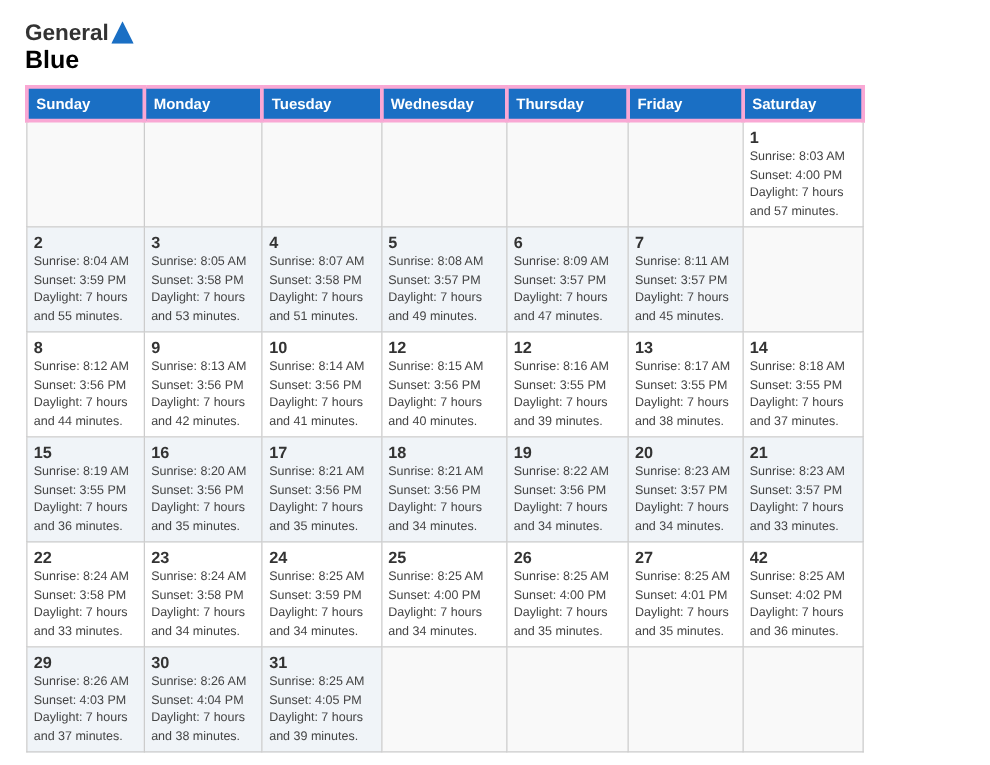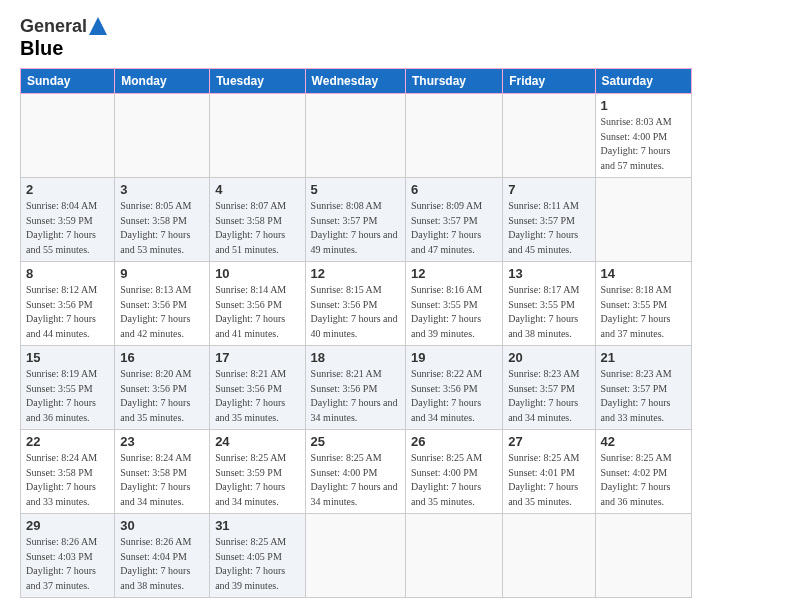--- a/index.html
+++ b/index.html
@@ -59,21 +59,21 @@
       margin-top: 8px;
       font-size: 10.5px;
     }
     .calendar th {
       background: #1a6fc4;
       color: #fff;
       text-align: left;
       padding: 5px 6px;
       font-size: 12px;
       font-weight: bold;
-      border: 1px solid #f9a8d4;
+      border: 3px solid #f9a8d4;
     }
     .calendar td {
       border: 1px solid #ccc;
       vertical-align: top;
       padding: 4px 5px;
       width: 108px;
       height: 82px;
       background: #fff;
     }
     .calendar tr:nth-child(even) td {
@@ -83,21 +83,20 @@
       font-size: 13px;
       font-weight: bold;
       color: #333;
       display: block;
       margin-bottom: 2px;
     }
     .day-info {
       font-size: 10px;
       color: #444;
       line-height: 1.45;
-      font-family: Liberation Serif, serif;
     }
     .empty-cell {
       background: #f9f9f9 !important;
     }
   </style>
 </head>
 <body>
 
 <div class="page">
   <div class="header-top">

